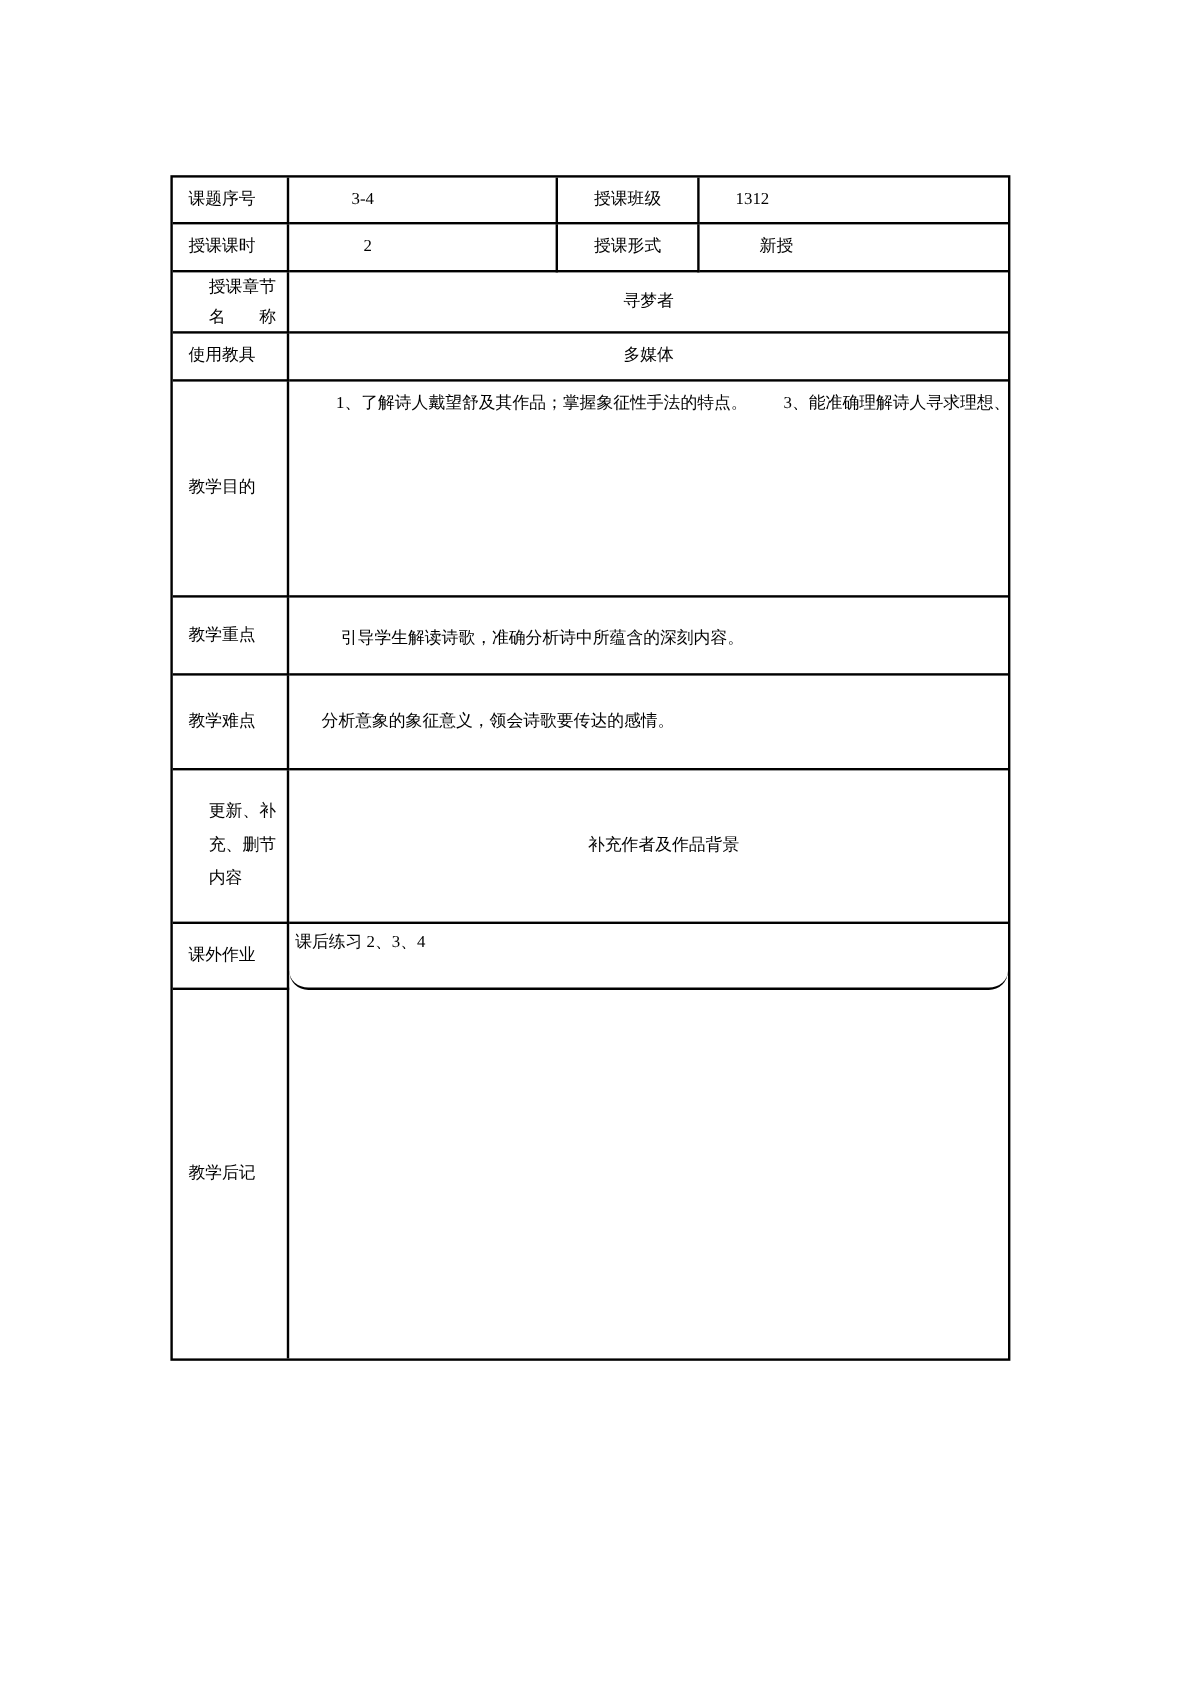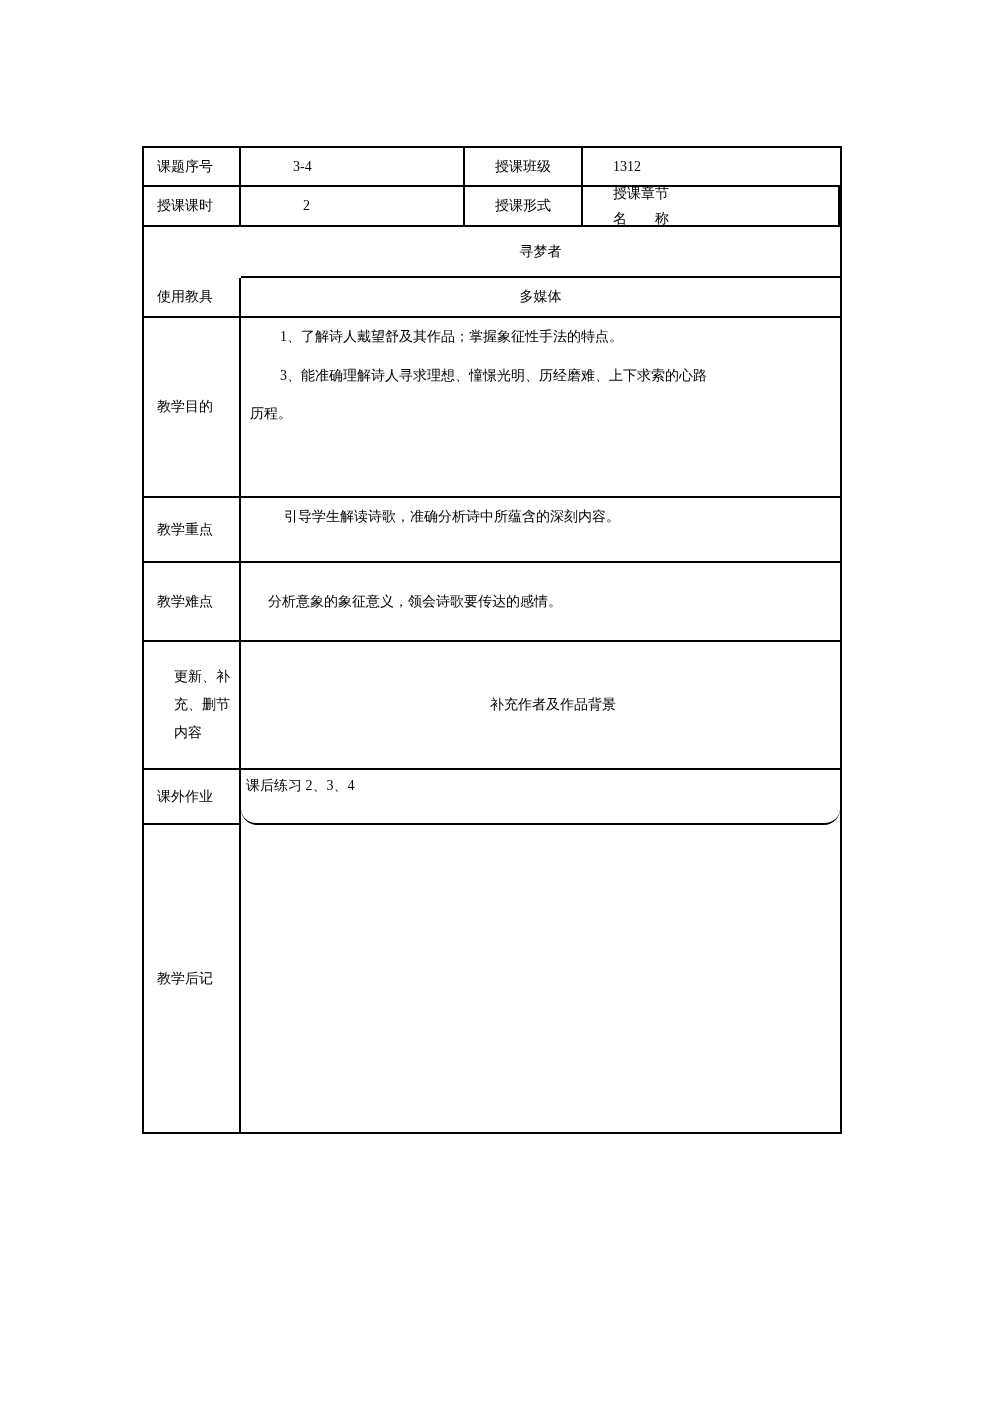--- a/index.html
+++ b/index.html
@@ -50,24 +50,24 @@
   .v-top { align-items: flex-start; }
   .num-bold { font-weight: normal; }
   .pl52 { padding-left: 52px; }
   .pl62 { padding-left: 62px; }
   .pl30 { padding-left: 30px; }
   .pl50 { padding-left: 50px; }
   .pl43 { padding-left: 43px; }
   .pl27 { padding-left: 27px; }
   .pl25 { padding-left: 25px; justify-content: center; }
   .pl5  { padding-left: 5px;  }
-  .pt7  { padding-top: 7px;   }
+  .pt7  { padding-top: 7px; margin-top: 16px;   }
   .pt4  { padding-top: 4px; border-radius: 16px;   }
   .objectives {
-    flex-direction: column;
+    flex-direction: row;
     align-items: stretch;
     justify-content: flex-start;
     padding: 0 12px 0 9px;
   }
   .obj-line {
     line-height: 38.5px;
     white-space: nowrap;
   }
   .obj-line.indent { padding-left: 30px; }
 </style>
@@ -90,20 +90,23 @@
   </div>
 
   <div class="cell label-cell">
     <span>授课课时</span>
   </div>
   <div class="cell pl62 num-bold">
     <span>2</span>
   </div>
   <div class="cell center-cell">
     <span>授课形式</span>
+  </div>
+  <div class="cell last-col pl50">
+    <span>新授</span>
   </div>
 
   <div class="cell label-multi">
     <span class="lbl-line">授课章节</span>
     <span class="lbl-line">名　　称</span>
   </div>
   <div class="cell span3 last-col center-cell">
     <span>寻梦者</span>
   </div>
 

